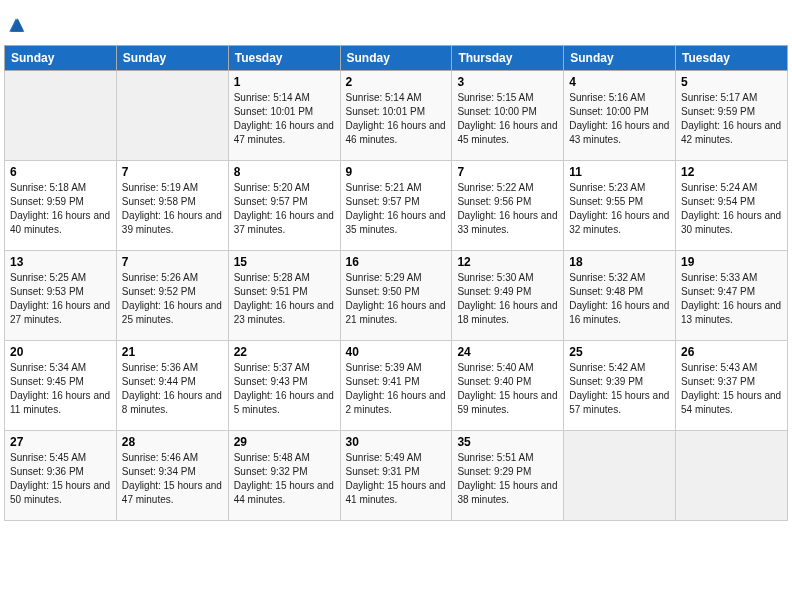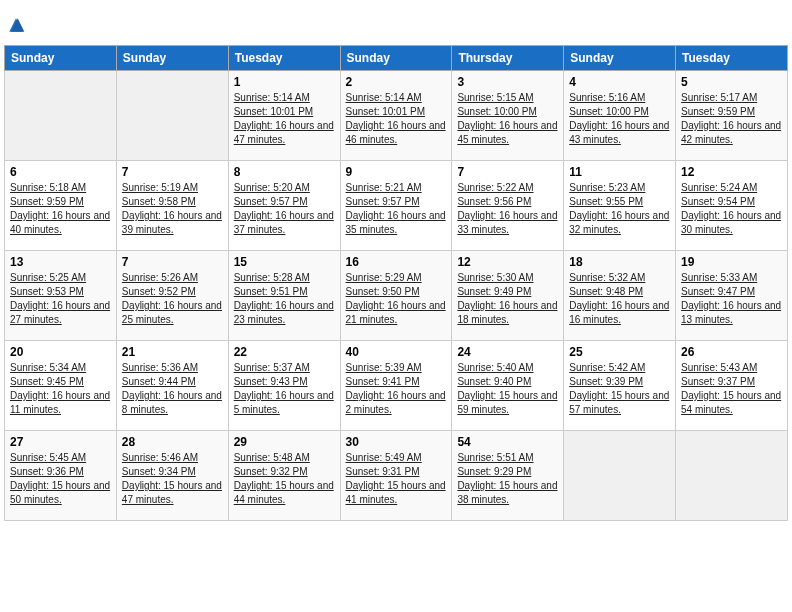--- a/index.html
+++ b/index.html
@@ -13,21 +13,21 @@
     .logo-icon { width: 20px; height: 20px; margin-left: 2px; }
     .title-block { text-align: right; }
     .month-title { font-size: 38px; color: #1a1a1a; font-weight: normal; }
     .location { font-size: 15px; color: #333; }
     table { width: 100%; border-collapse: collapse; font-size: 11px; }
     thead tr th { background-color: #1a6fc4; color: #fff; text-align: left; padding: 5px 6px; font-size: 12px; font-weight: bold; border: 1px solid #aaa; }
     tbody tr td { border: 1px solid #ccc; vertical-align: top; padding: 4px 5px; width: calc(100%/7); min-height: 80px; height: 90px; background: #fff; }
     tbody tr:nth-child(odd) td { background: #f9f9f9; }
     tbody tr:nth-child(even) td { background: #ffffff; }
     .day-num { font-weight: bold; font-size: 12px; margin-bottom: 2px; }
-    .day-detail { font-size: 10px; color: #222; line-height: 1.4; text-decoration: underline; }
+    .day-detail { font-size: 10px; color: #222; line-height: 1.4; }
     td.empty { background: #f0f0f0 !important; }
   </style>
 </head>
 <body>
 
 <div class="page">
   <div class="header">
     <div class="logo">
       <div class="logo-text">
         <span class="logo-general"></span>
@@ -182,21 +182,21 @@
           </td>
           <td>
             <div class="day-num">29</div>
             <div class="day-detail">Sunrise: 5:48 AM<br>Sunset: 9:32 PM<br>Daylight: 15 hours and 44 minutes.</div>
           </td>
           <td>
             <div class="day-num">30</div>
             <div class="day-detail">Sunrise: 5:49 AM<br>Sunset: 9:31 PM<br>Daylight: 15 hours and 41 minutes.</div>
           </td>
           <td>
-            <div class="day-num">54</div>
+            <div class="day-num">35</div>
             <div class="day-detail">Sunrise: 5:51 AM<br>Sunset: 9:29 PM<br>Daylight: 15 hours and 38 minutes.</div>
           </td>
           <td class="empty"></td>
           <td class="empty"></td>
         </tr>
       </tbody>
   </table>
 </div>
 
 </body></html>

